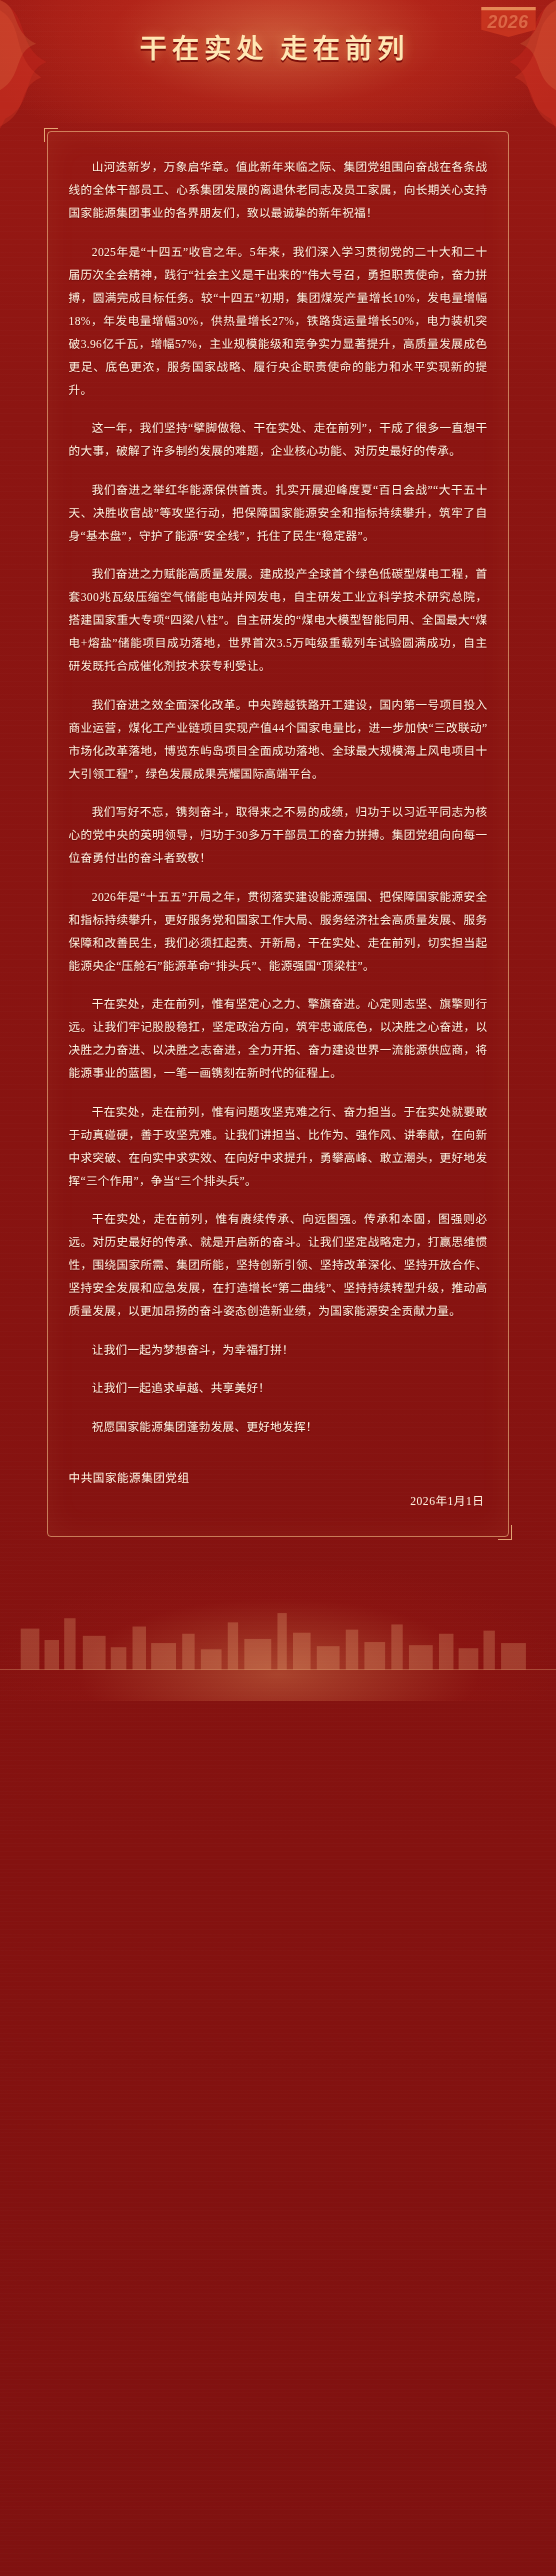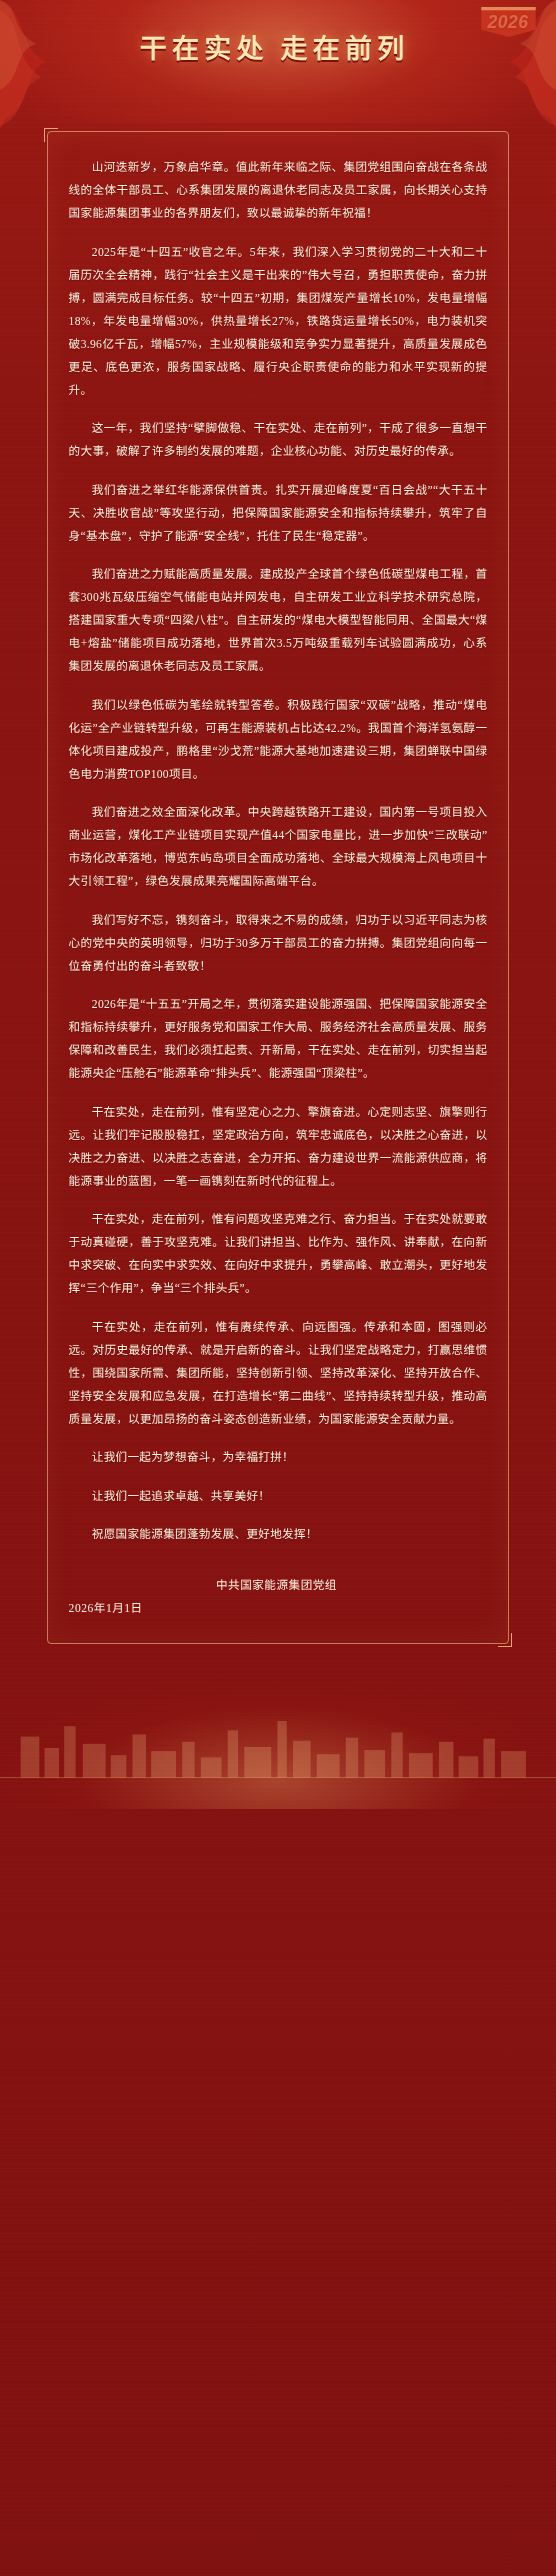--- a/index.html
+++ b/index.html
@@ -141,29 +141,30 @@
     letter-spacing: 0.3px;
     text-indent: 2em;
     color: #fff3e0;
     text-align: justify;
     text-shadow: 0 0.5px 1px rgba(80,6,5,0.55);
   }
   p.para:last-of-type { margin-bottom: 0; }
 
   .signature {
     margin: 28px 0 0 0;
-    text-align: center;
+    text-align: left;
     font-size: 11.6px;
     line-height: 23px;
     letter-spacing: 0.5px;
     color: #fff3e0;
     padding-right: 3.1px;
   }
   .sign-date {
     margin-top: 2.1px;
+    text-align: right;
     font-size: 11.6px;
     letter-spacing: 0.5px;
     color: #fff3e0;
     padding-right: 3.1px;
   }
 
   
   .footer {
     position: relative;
     height: 113px;
@@ -219,22 +220,21 @@
     </div>
   </div>
 
   <div class="content-wrap">
     <div class="frame">
 
       <p class="para">山河迭新岁，万象启华章。值此新年来临之际、集团党组围向奋战在各条战线的全体干部员工、心系集团发展的离退休老同志及员工家属，向长期关心支持国家能源集团事业的各界朋友们，致以最诚挚的新年祝福！</p>
       <p class="para">2025年是“十四五”收官之年。5年来，我们深入学习贯彻党的二十大和二十届历次全会精神，践行“社会主义是干出来的”伟大号召，勇担职责使命，奋力拼搏，圆满完成目标任务。较“十四五”初期，集团煤炭产量增长10%，发电量增幅18%，年发电量增幅30%，供热量增长27%，铁路货运量增长50%，电力装机突破3.96亿千瓦，增幅57%，主业规模能级和竞争实力显著提升，高质量发展成色更足、底色更浓，服务国家战略、履行央企职责使命的能力和水平实现新的提升。</p>
       <p class="para">这一年，我们坚持“擘脚做稳、干在实处、走在前列”，干成了很多一直想干的大事，破解了许多制约发展的难题，企业核心功能、对历史最好的传承。</p>
       <p class="para">我们奋进之举红华能源保供首责。扎实开展迎峰度夏“百日会战”“大干五十天、决胜收官战”等攻坚行动，把保障国家能源安全和指标持续攀升，筑牢了自身“基本盘”，守护了能源“安全线”，托住了民生“稳定器”。</p>
-      <p class="para">我们奋进之力赋能高质量发展。建成投产全球首个绿色低碳型煤电工程，首套300兆瓦级压缩空气储能电站并网发电，自主研发工业立科学技术研究总院，搭建国家重大专项“四梁八柱”。自主研发的“煤电大模型智能同用、全国最大“煤电+熔盐”储能项目成功落地，世界首次3.5万吨级重载列车试验圆满成功，心系集团发展的离退休老同志及员工家属。</p>
-      <p class="para">我们以绿色低碳为笔绘就转型答卷。积极践行国家“双碳”战略，推动“煤电化运”全产业链转型升级，可再生能源装机占比达42.2%。我国首个海洋氢氨醇一体化项目建成投产，鹏格里“沙戈荒”能源大基地加速建设三期，集团蝉联中国绿色电力消费TOP100项目。</p>
+      <p class="para">我们奋进之力赋能高质量发展。建成投产全球首个绿色低碳型煤电工程，首套300兆瓦级压缩空气储能电站并网发电，自主研发工业立科学技术研究总院，搭建国家重大专项“四梁八柱”。自主研发的“煤电大模型智能同用、全国最大“煤电+熔盐”储能项目成功落地，世界首次3.5万吨级重载列车试验圆满成功，自主研发既托合成催化剂技术获专利受让。</p>
       <p class="para">我们奋进之效全面深化改革。中央跨越铁路开工建设，国内第一号项目投入商业运营，煤化工产业链项目实现产值44个国家电量比，进一步加快“三改联动”市场化改革落地，博览东屿岛项目全面成功落地、全球最大规模海上风电项目十大引领工程”，绿色发展成果亮耀国际高端平台。</p>
       <p class="para">我们写好不忘，镌刻奋斗，取得来之不易的成绩，归功于以习近平同志为核心的党中央的英明领导，归功于30多万干部员工的奋力拼搏。集团党组向向每一位奋勇付出的奋斗者致敬！</p>
       <p class="para">2026年是“十五五”开局之年，贯彻落实建设能源强国、把保障国家能源安全和指标持续攀升，更好服务党和国家工作大局、服务经济社会高质量发展、服务保障和改善民生，我们必须扛起责、开新局，干在实处、走在前列，切实担当起能源央企“压舱石”能源革命“排头兵”、能源强国“顶梁柱”。</p>
       <p class="para">干在实处，走在前列，惟有坚定心之力、擎旗奋进。心定则志坚、旗擎则行远。让我们牢记股股稳扛，坚定政治方向，筑牢忠诚底色，以决胜之心奋进，以决胜之力奋进、以决胜之志奋进，全力开拓、奋力建设世界一流能源供应商，将能源事业的蓝图，一笔一画镌刻在新时代的征程上。</p>
       <p class="para">干在实处，走在前列，惟有问题攻坚克难之行、奋力担当。于在实处就要敢于动真碰硬，善于攻坚克难。让我们讲担当、比作为、强作风、讲奉献，在向新中求突破、在向实中求实效、在向好中求提升，勇攀高峰、敢立潮头，更好地发挥“三个作用”，争当“三个排头兵”。</p>
       <p class="para">干在实处，走在前列，惟有赓续传承、向远图强。传承和本固，图强则必远。对历史最好的传承、就是开启新的奋斗。让我们坚定战略定力，打赢思维惯性，围绕国家所需、集团所能，坚持创新引领、坚持改革深化、坚持开放合作、坚持安全发展和应急发展，在打造增长“第二曲线”、坚持持续转型升级，推动高质量发展，以更加昂扬的奋斗姿态创造新业绩，为国家能源安全贡献力量。</p>
       <p class="para">让我们一起为梦想奋斗，为幸福打拼！</p>
       <p class="para">让我们一起追求卓越、共享美好！</p>
       <p class="para">祝愿国家能源集团蓬勃发展、更好地发挥！</p>
 

